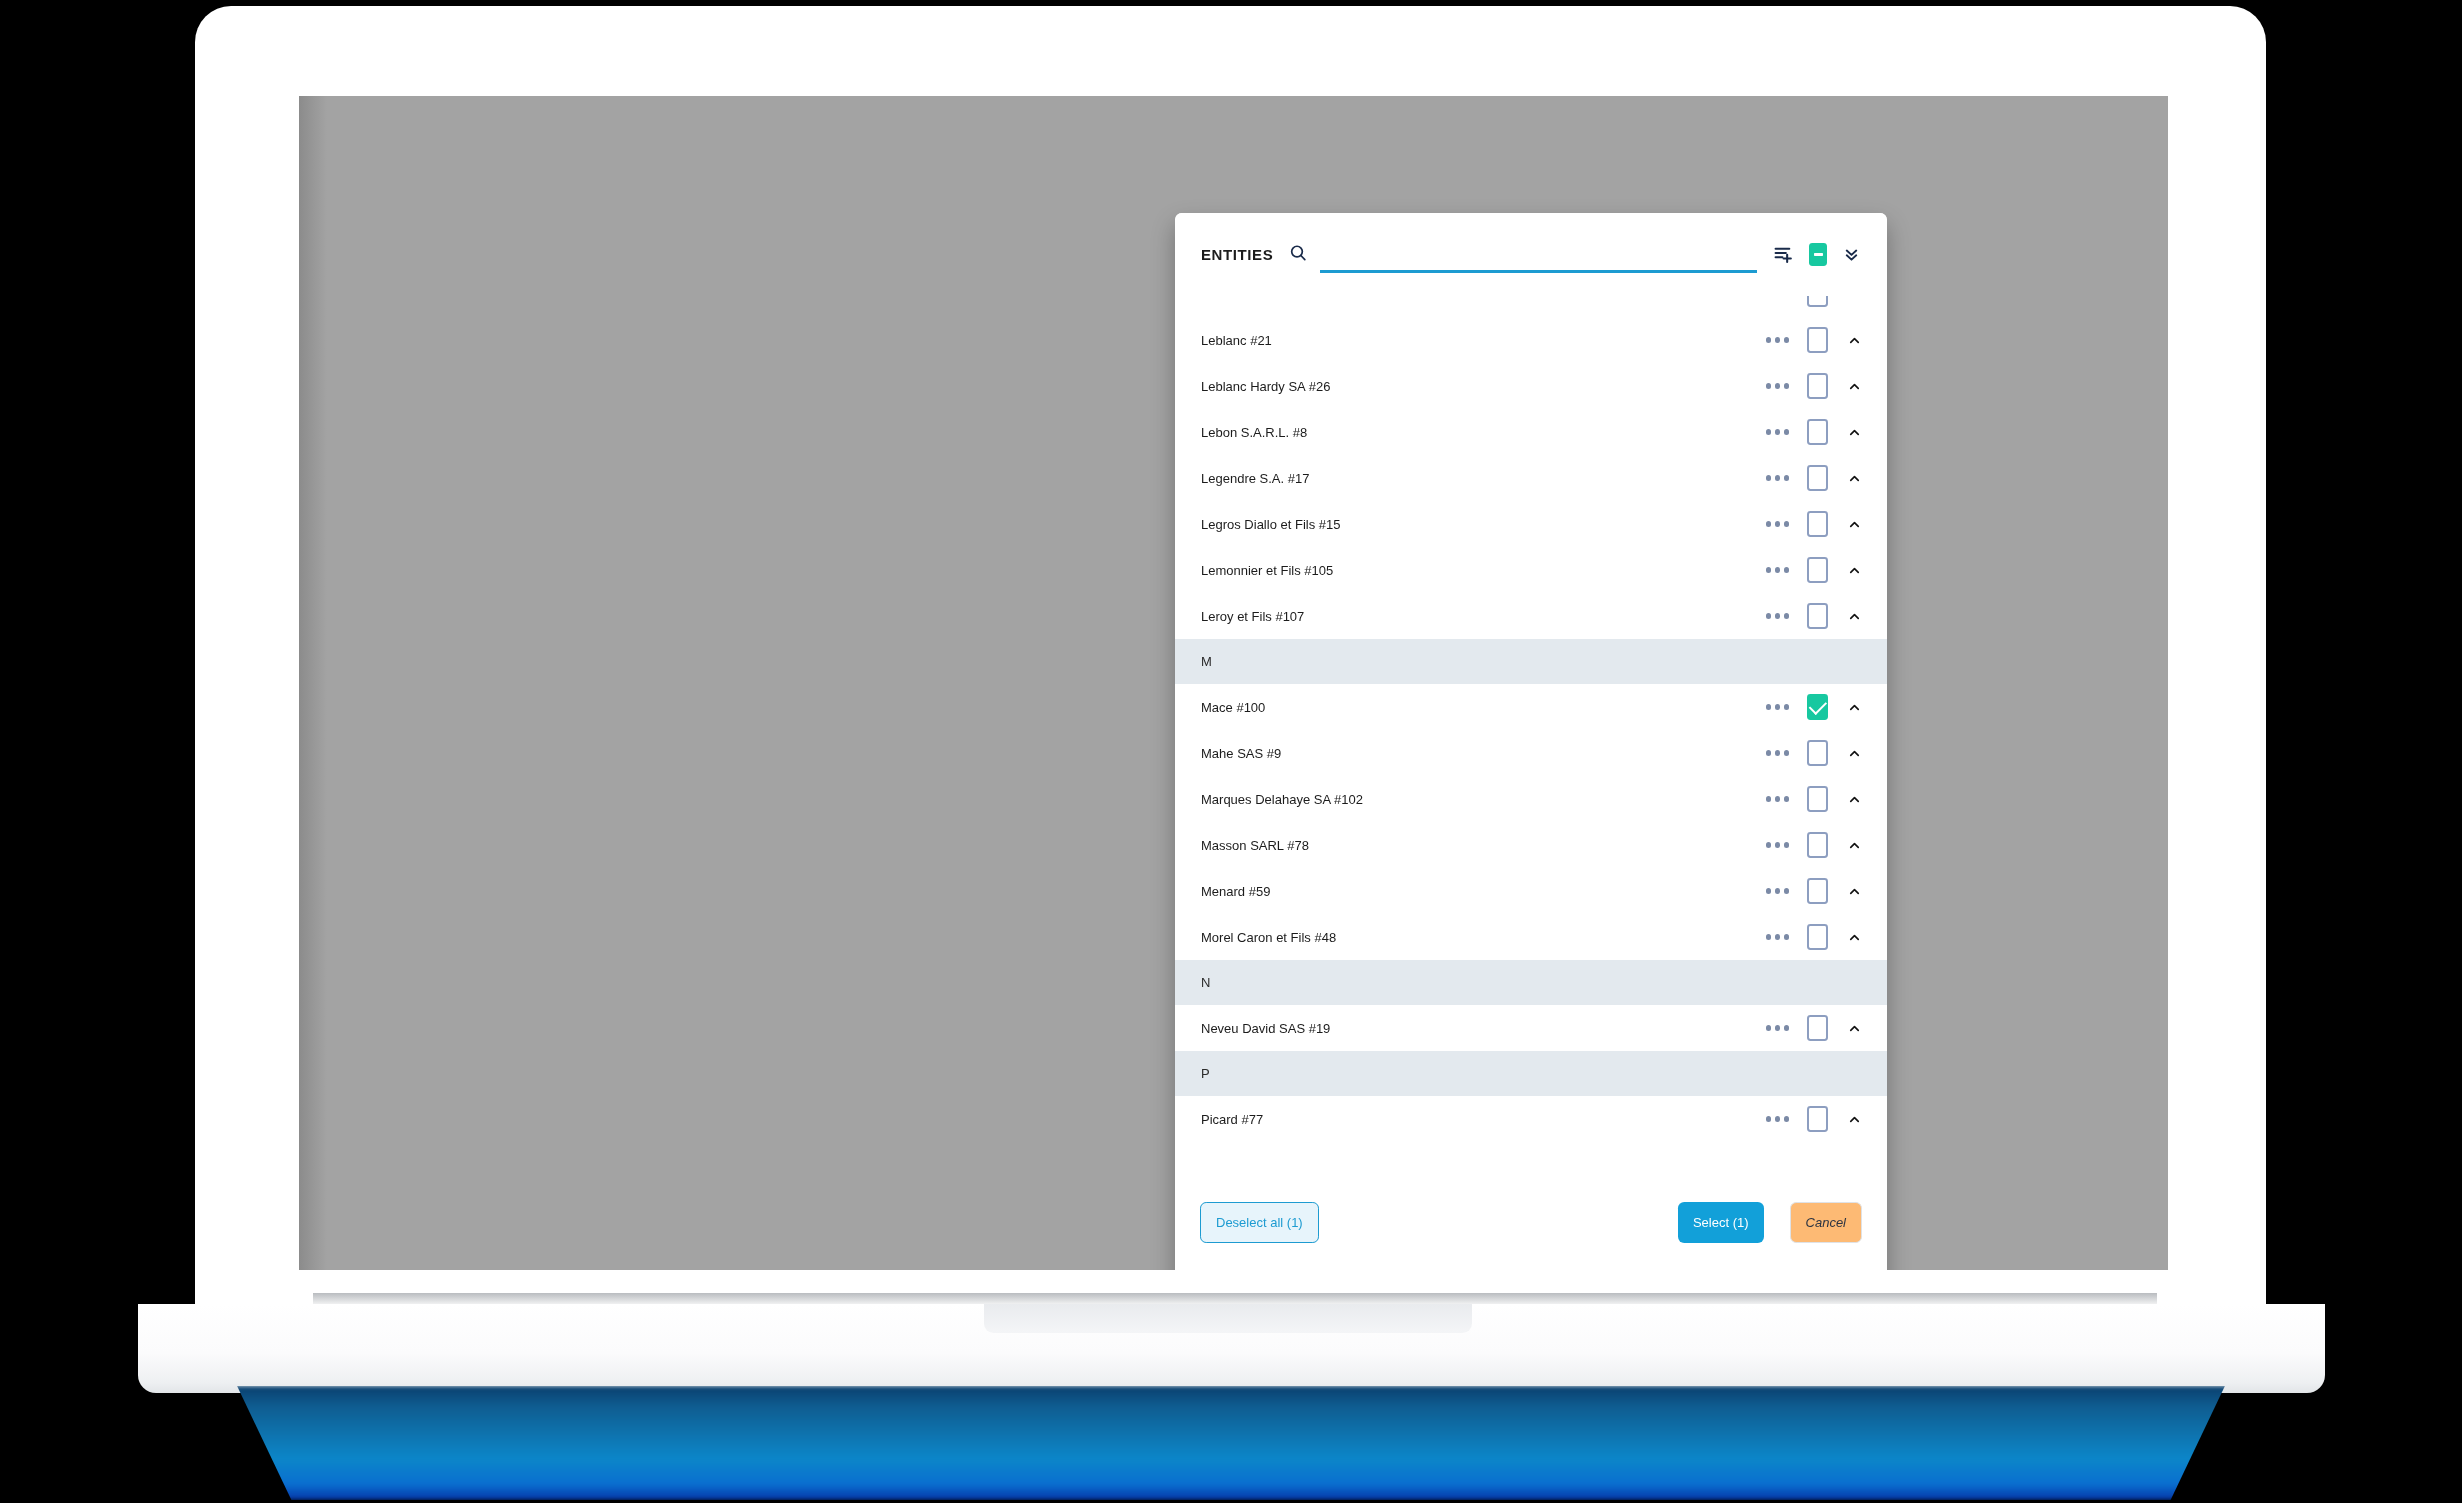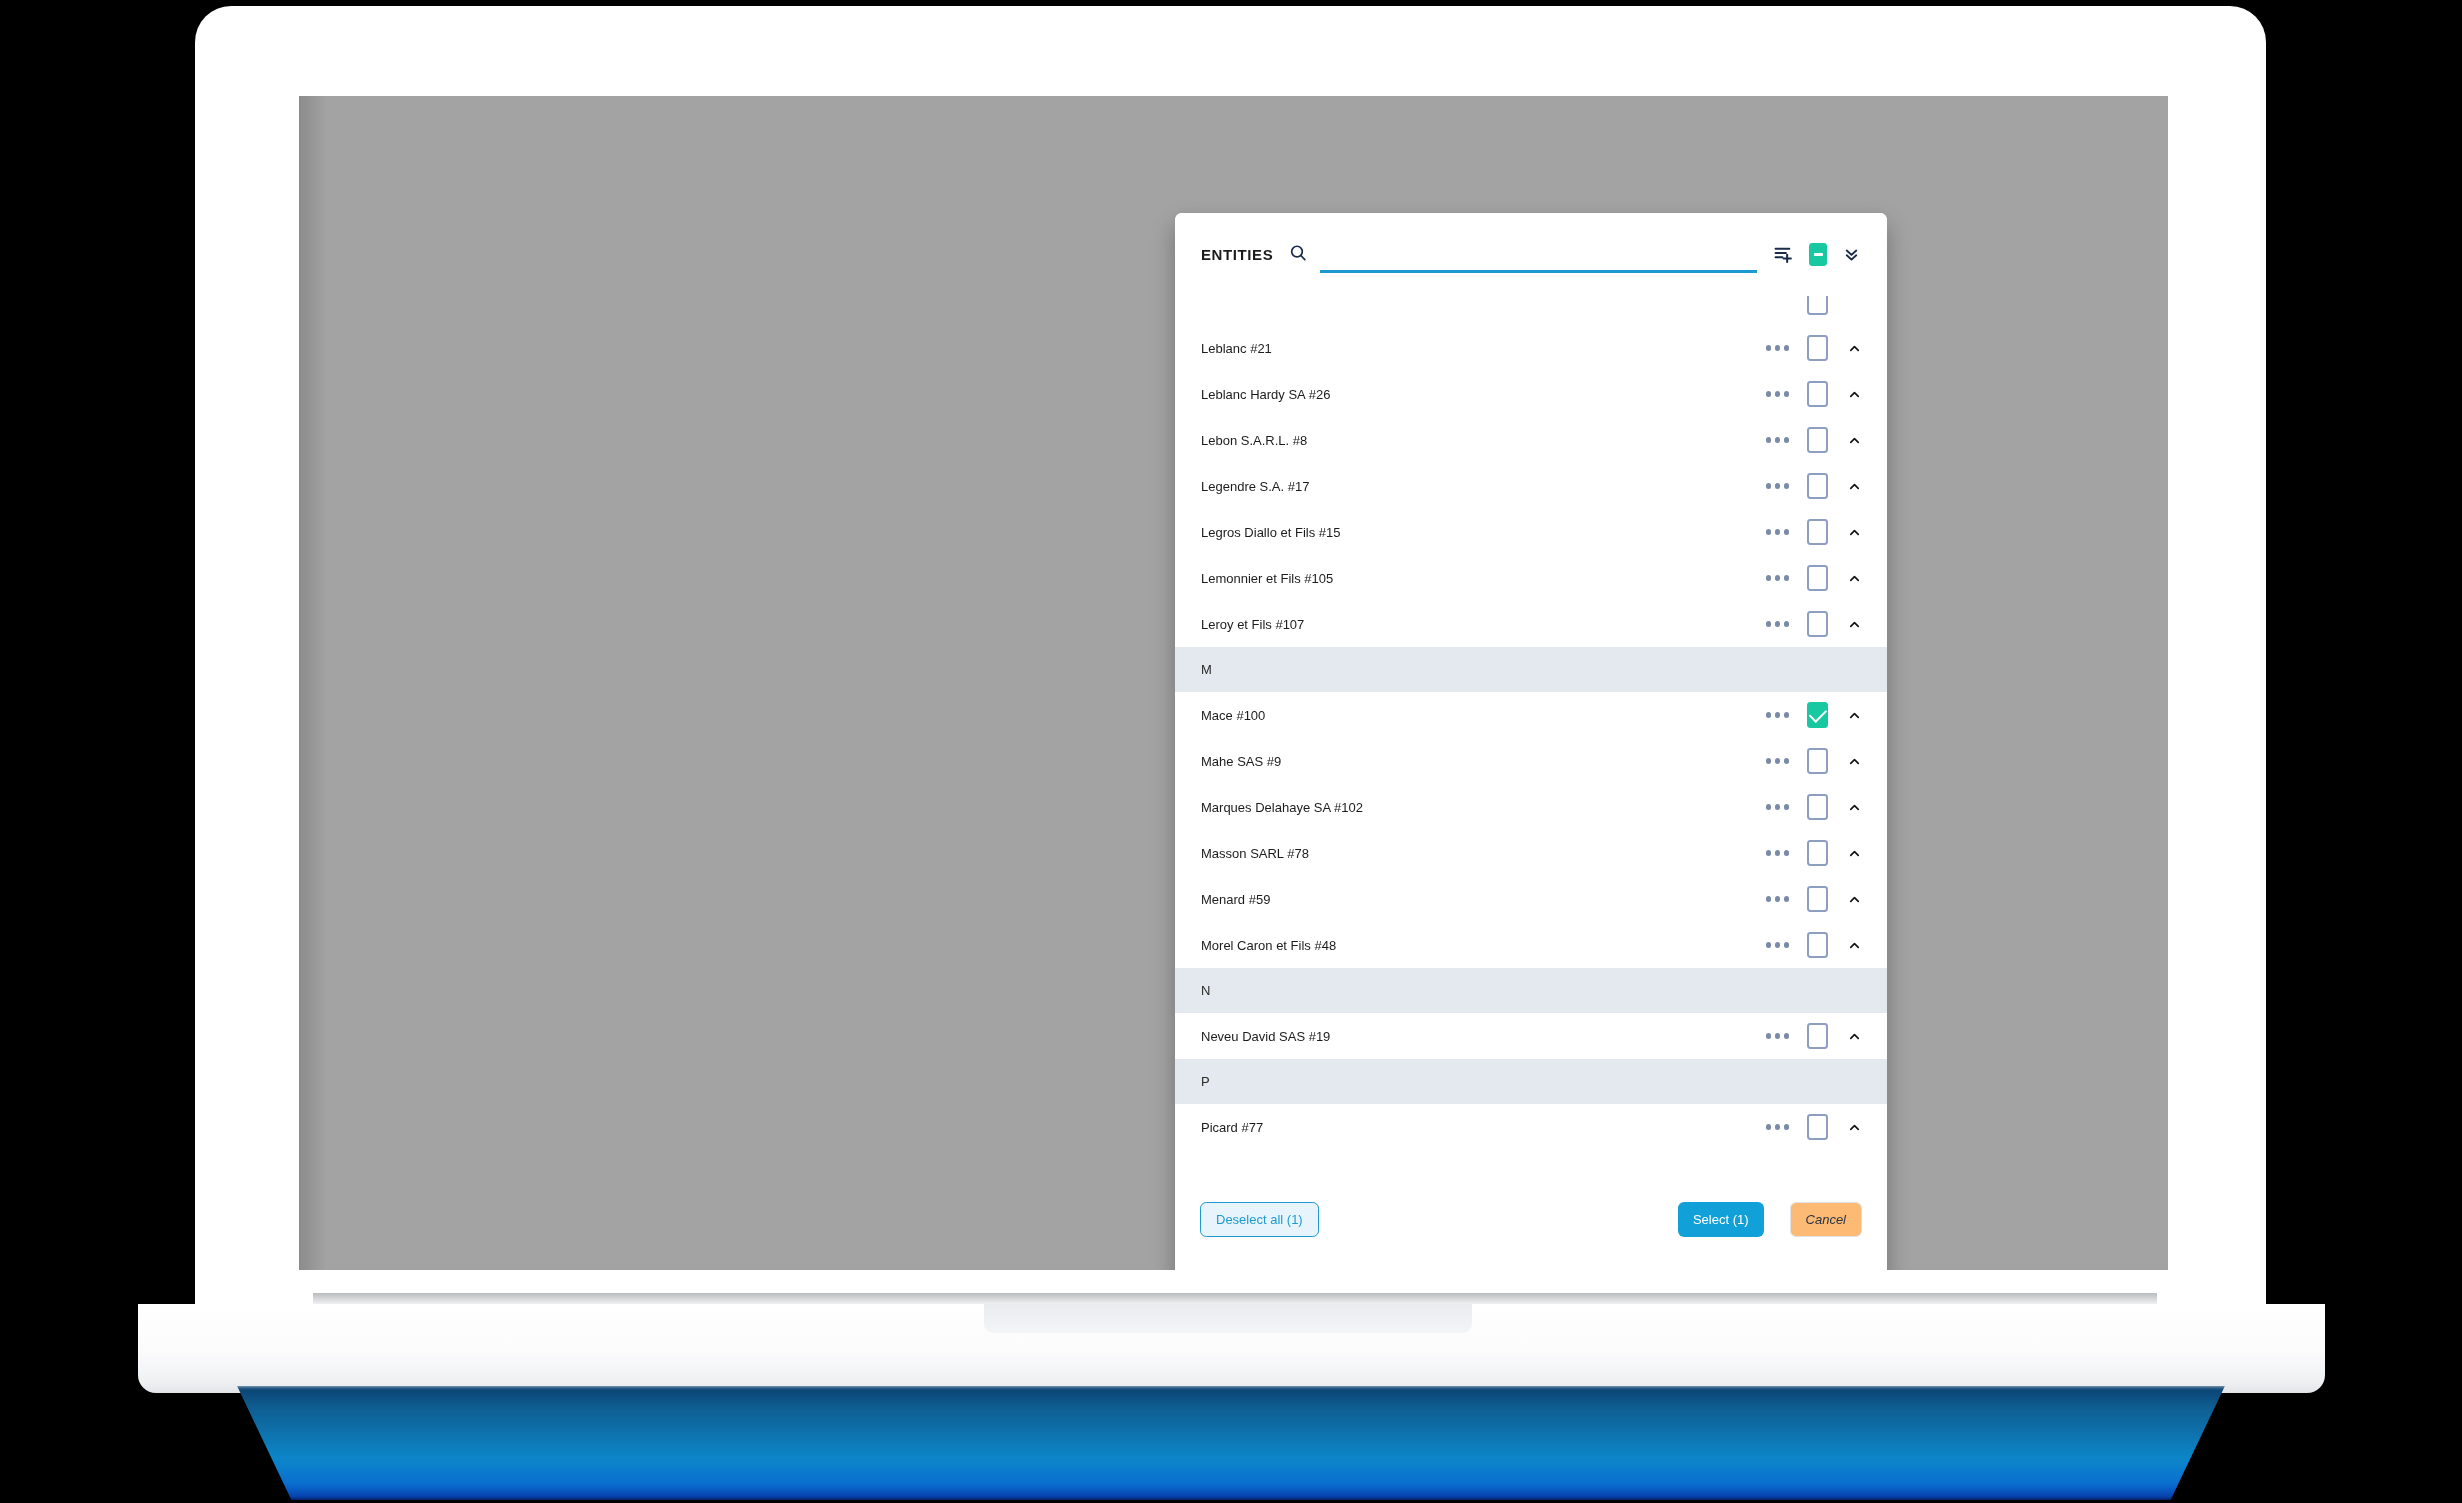--- a/index.html
+++ b/index.html
@@ -190,21 +190,20 @@
     flex: 1 1 auto;
     overflow: hidden;
     position: relative;
     background: #ffffff;
   }
   #list-inner {
     position: absolute;
     left: 0;
     top: -25px;      
     width: 100%;
-    margin-top: 8px;
   }
 
   .section-header {
     height: 45px;
     background: #e3e9ee;
     display: flex;
     align-items: center;
     padding-left: 26px;
     font-size: 13px;
     color: #2b2b2b;
@@ -281,21 +280,21 @@
     display: flex;
     align-items: flex-start;
     padding: 19px 25px 0 25px;
     background: #ffffff;
   }
   .btn {
     font-family: "Liberation Sans", sans-serif;
     font-size: 13px;
     border-radius: 6.2px;
     cursor: pointer;
-    height: 35px;
+    height: 41px;
     padding: 0 15px;
     white-space: nowrap;
   }
   #btn-deselect {
     background: #e7f4fb;
     border: 1.7px solid #1d9bd1;
     color: #1d9bd1;
   }
   #footer-right {
     margin-left: auto;

